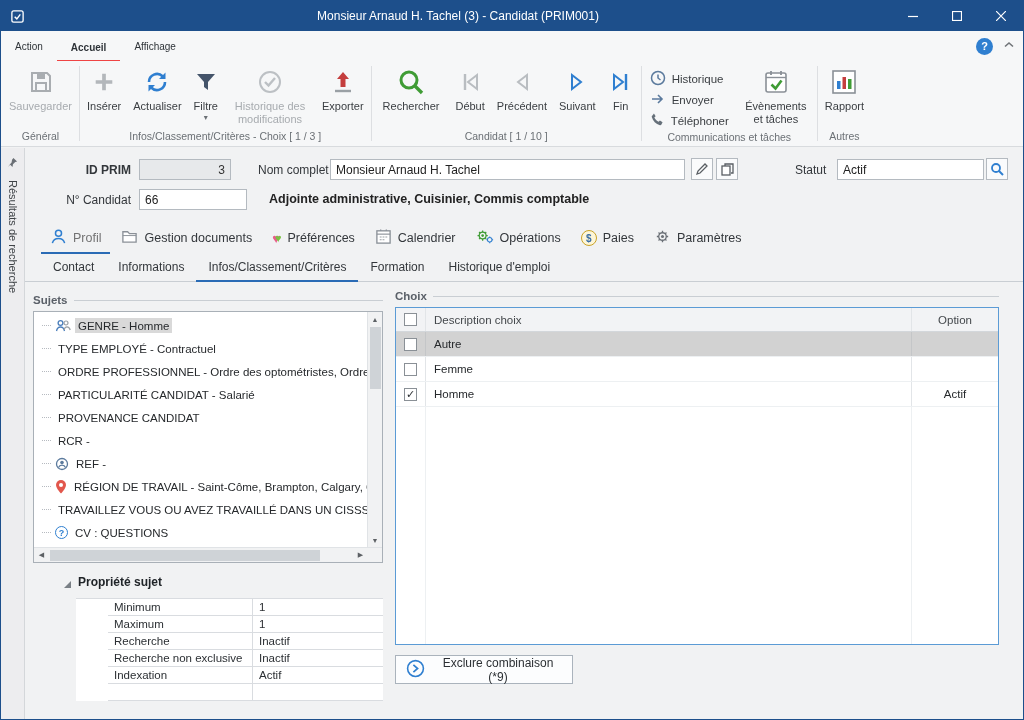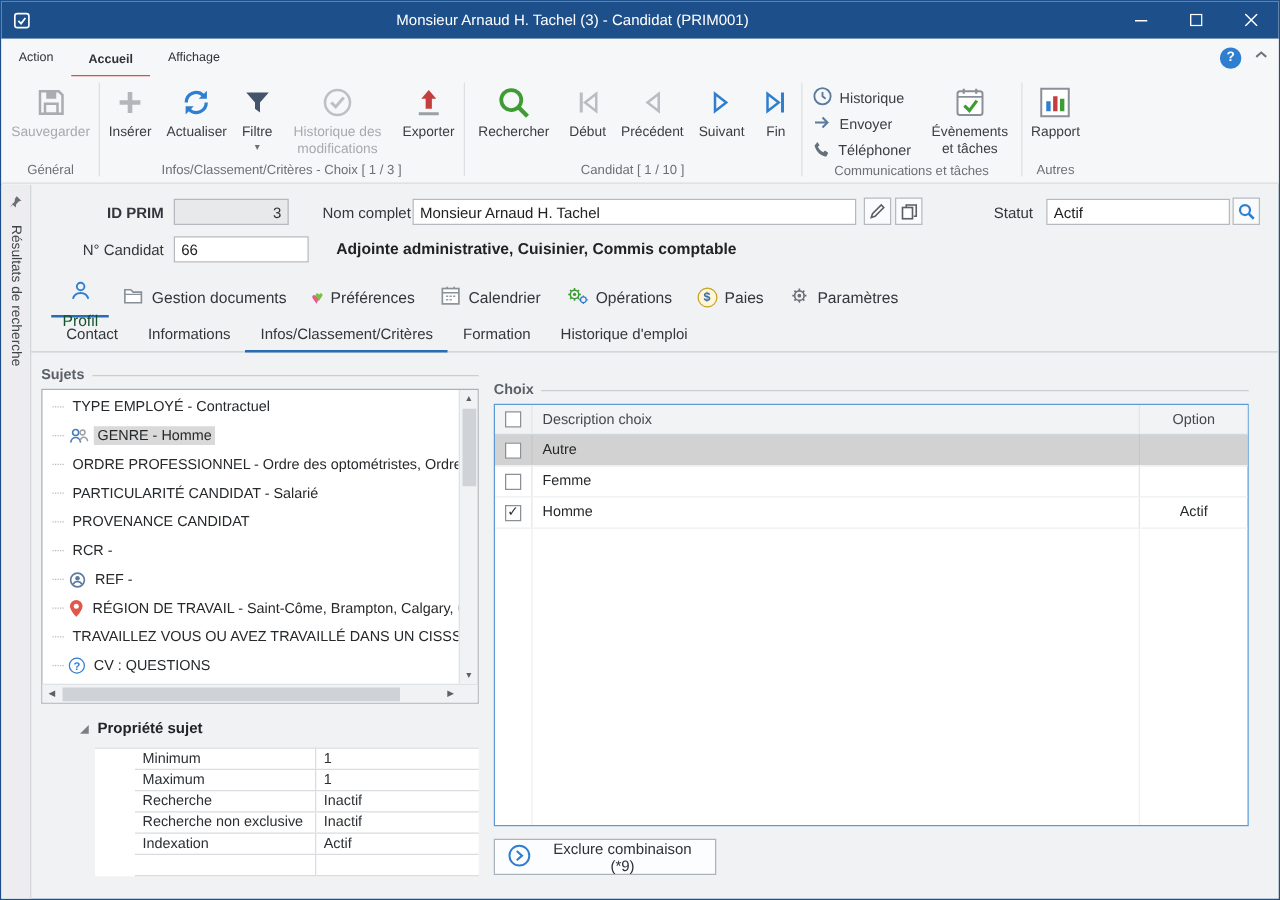--- a/index.html
+++ b/index.html
@@ -47,35 +47,35 @@
   .fh-label{position:absolute;font-size:12px;color:#33373b;white-space:nowrap;}
   .fh-label.bold{font-weight:bold;}
   .fh-input{position:absolute;height:21px;border:1px solid #b4bac0;background:#fff;font-family:inherit;font-size:12px;padding:0 5px;color:#222;}
   .fh-input.disabled{background:#e7e9eb;text-align:right;color:#333;}
   .icon-btn{position:absolute;width:22px;height:22px;border:1px solid #b4bac0;background:#fafbfc;display:flex;align-items:center;justify-content:center;padding:0;}
   .postes{position:absolute;font-size:12.5px;font-weight:bold;color:#222;white-space:nowrap;}
 
   
   .main-tabs{height:30px;margin-left:40px;display:flex;align-items:stretch;gap:2px;}
   .tab{display:flex;align-items:center;gap:6px;padding:0 9px;font-size:12.5px;color:#33373b;border-bottom:2px solid transparent;white-space:nowrap;}
-  .tab.active{color:#14532d;border-bottom-color:#2a6bb5;flex-direction:column;}
+  .tab.active{color:#737373;border-bottom-color:#2a6bb5;}
   .hearts{display:flex;align-items:center;}
   .hearts .h1{color:#e85c8a;font-size:13px;}
   .hearts .h2{color:#7ac143;font-size:11px;margin-left:-5px;}
   .coin{width:16px;height:16px;border-radius:50%;background:#fdf6d8;border:1.4px solid #c9a227;color:#3a6ea5;font-size:10px;font-weight:bold;display:flex;align-items:center;justify-content:center;}
 
   
   .sub-tabs{height:28px;margin-left:24px;padding-left:16px;display:flex;border-bottom:1px solid #c9ced3;}
   .stab{display:flex;align-items:center;padding:0 12px;font-size:12px;color:#33373b;border-bottom:2px solid transparent;margin-bottom:-1px;white-space:nowrap;}
   .stab.active{border-bottom-color:#2a6bb5;}
 
   
   .content{position:relative;margin-left:24px;height:439px;}
   .left-col{position:absolute;left:8px;top:12px;width:350px;}
-  .right-col{position:absolute;left:370px;top:24px;width:604px;}
+  .right-col{position:absolute;left:370px;top:8px;width:604px;}
   .legend-row{display:flex;align-items:center;margin-bottom:5px;}
   .legend-label{font-size:11.5px;font-weight:bold;color:#5a6068;}
   .legend-line{flex:1;height:1px;background:#c9ced3;margin-left:6px;}
 
   
   .listbox{height:252px;border:1px solid #a9b0b7;background:#fff;display:flex;flex-direction:column;}
   .list-main{flex:1;display:flex;overflow:hidden;}
   .list-items{flex:1;padding-top:2px;overflow:hidden;}
   .tree-item{height:23px;display:flex;align-items:center;padding-left:8px;font-size:11.5px;color:#26292c;white-space:nowrap;overflow:hidden;}
   .tree-stub{width:9px;border-top:1px dotted #b6bac0;margin-right:4px;flex:none;}
@@ -450,36 +450,36 @@
       <div class="left-col">
         <div class="legend-row">
           <span class="legend-label">Sujets</span>
           <span class="legend-line"></span>
         </div>
         <div class="listbox">
           <div class="list-main">
             <div class="list-items">
               <div class="tree-item">
                   <span class="tree-stub"></span>
-                  <span class="tree-label">TYPE EMPLOYÉ - Contractuel</span>
-                </div>
-              <div class="tree-item">
-                  <span class="tree-stub"></span>
                 <span class="tree-icon">
                     <svg width="16" height="13" viewBox="0 0 15 13">
                       <circle cx="5" cy="4" r="2.4" fill="none" stroke="#4a7ebb" stroke-width="1.3"></circle>
                       <path d="M1 12c.6-3 2.4-4 4-4s3.4 1 4 4" fill="none" stroke="#4a7ebb" stroke-width="1.3"></path>
                       <circle cx="10.5" cy="4" r="2" fill="none" stroke="#9aa0a5" stroke-width="1.2"></circle>
                       <path d="M8.5 11c.5-2.4 1.6-3.2 3-3.2 1.2 0 2.6.8 3.2 3.2" fill="none" stroke="#9aa0a5" stroke-width="1.2"></path>
                     </svg>
                   </span>
                 <span class="tree-label sel">GENRE - Homme</span>
                 </div>
               <div class="tree-item">
                   <span class="tree-stub"></span>
+                  <span class="tree-label">TYPE EMPLOYÉ - Contractuel</span>
+                </div>
+              <div class="tree-item">
+                  <span class="tree-stub"></span>
                   <span class="tree-label">ORDRE PROFESSIONNEL - Ordre des optométristes, Ordre de</span>
                 </div>
               <div class="tree-item">
                   <span class="tree-stub"></span>
                   <span class="tree-label">PARTICULARITÉ CANDIDAT - Salarié</span>
                 </div>
               <div class="tree-item">
                   <span class="tree-stub"></span>
                   <span class="tree-label">PROVENANCE CANDIDAT</span>
                 </div>

